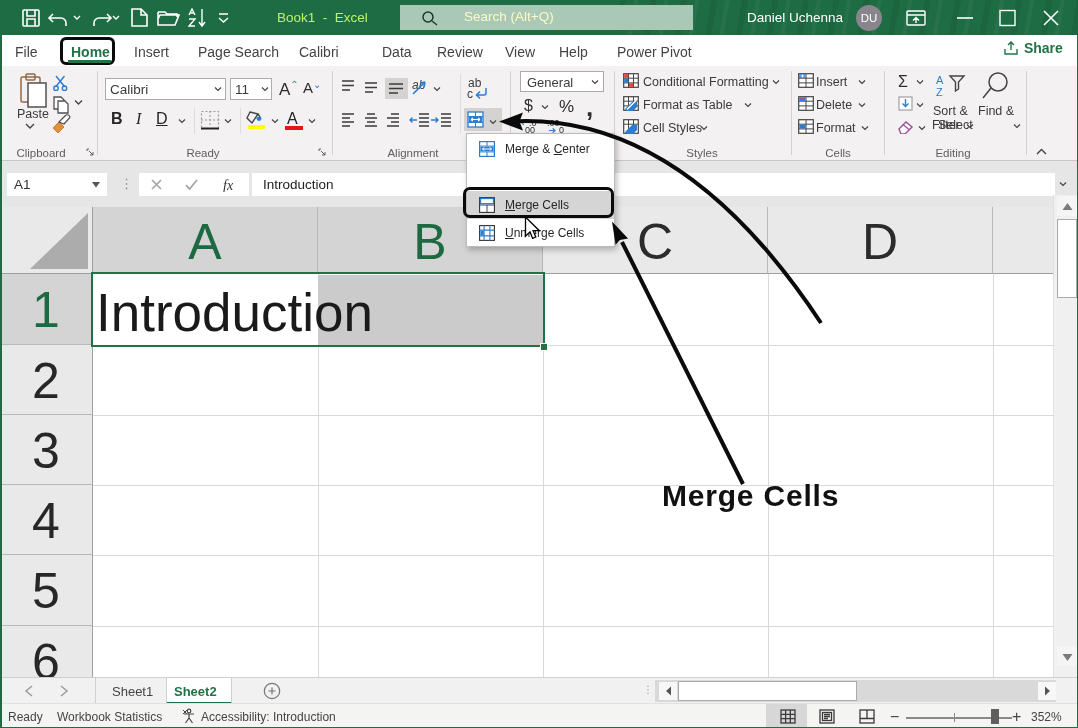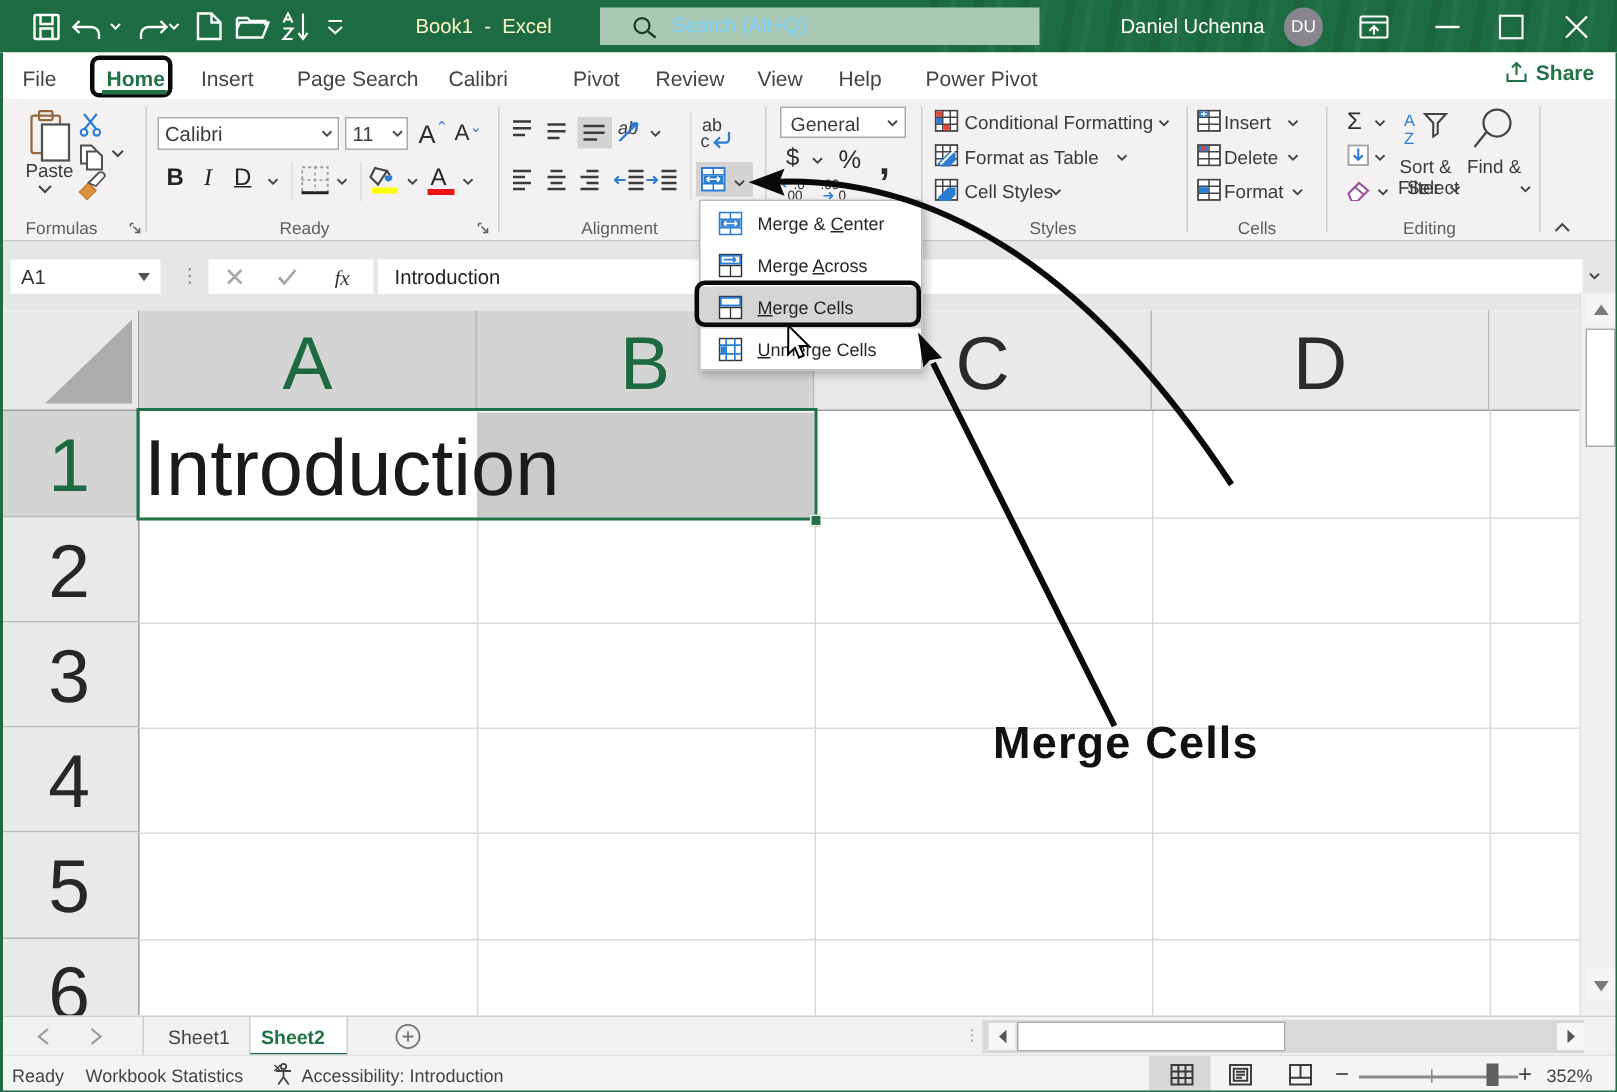--- a/index.html
+++ b/index.html
@@ -5,23 +5,23 @@
   * { margin:0; padding:0; box-sizing:border-box; }
   html,body { width:1078px; height:728px; overflow:hidden; }
   body { font-family:"Liberation Sans", sans-serif; }
   #page { position:relative; width:1078px; height:728px; background:#fff; overflow:hidden; }
   .abs { position:absolute; }
 
   
   #titlebar { left:0; top:0; width:1078px; height:35px; background:#1e6c43; }
   #titlebar .stripes { left:620px; top:0; width:458px; height:35px;
      background:repeating-linear-gradient(100deg,rgba(0,0,0,0.07) 0 6px,rgba(0,0,0,0) 6px 14px, rgba(255,255,255,0.04) 14px 18px, rgba(0,0,0,0) 18px 30px); }
-  #booktitle { left:277px; top:10px; width:160px; color:#fef9c3; font-size:13.5px; }
+  #booktitle { left:277px; top:10px; width:160px; color:#bef264; font-size:13.5px; }
   #searchbox { left:400px; top:5px; width:293px; height:25px; background:#a9c9b6; }
-  #searchtext { left:448px; top:9px; color:#7dd3fc; font-size:13.5px; }
+  #searchtext { left:464px; top:9px; color:#fef9c3; font-size:13.5px; }
   #username { left:747px; top:10px; color:#fff; font-size:13.5px; }
   #avatar { left:856px; top:5px; width:26px; height:26px; border-radius:50%; background:#88868c; color:#fff; font-size:11.5px; text-align:center; line-height:26px; }
 
   
   #tabrow { left:0; top:35px; width:1078px; height:31px; background:#ffffff; }
   .tab { position:absolute; top:9px; font-size:14px; color:#444; }
   #tab-home { color:#217346; font-weight:bold; }
   #homebox { left:60px; top:2px; width:55px; height:28px; border:3.5px solid #0a0a0a; border-radius:6px; }
   #homeline { left:68px; top:25px; width:43px; height:3px; background:#217346; }
   #sharebtn { left:1003px; top:5px; width:62px; height:22px; color:#217346; font-size:14px; font-weight:bold; }
@@ -108,21 +108,21 @@
       <path d="M144 3 l14 14 M158 3 l-14 14" stroke-width="1.6"></path>
     </svg>
   </div>
 
   <div id="tabrow" class="abs">
     <div class="tab" style="left:15px">File</div>
     <div class="tab" id="tab-home" style="left:71px">Home</div>
     <div class="tab" style="left:134px">Insert</div>
     <div class="tab" style="left:198px">Page Search</div>
     <div class="tab" style="left:299px">Calibri</div>
-    <div class="tab" style="left:382px">Pivot</div>
+    <div class="tab" style="left:382px">Data</div>
     <div class="tab" style="left:437px">Review</div>
     <div class="tab" style="left:505px">View</div>
     <div class="tab" style="left:559px">Help</div>
     <div class="tab" style="left:617px">Power Pivot</div>
     <div id="homebox" class="abs"></div>
     <div id="homeline" class="abs"></div>
     <div id="sharebtn" class="abs">
       <svg width="17" height="16" viewBox="0 0 17 16" fill="none" stroke="#217346" stroke-width="1.4" style="vertical-align:-3px">
         <path d="M2 9 v5 h12 v-5 M8 10 V2 M5 5 l3 -3 l3 3"></path>
       </svg> Share</div>
@@ -132,21 +132,21 @@
 
     <div class="gsep" style="left:97px"></div>
     <div class="gsep" style="left:332px"></div>
     <div class="gsep" style="left:510px"></div>
     <div class="gsep" style="left:614px"></div>
     <div class="gsep" style="left:791px"></div>
     <div class="gsep" style="left:884px"></div>
     <div class="gsep" style="left:1026px"></div>
     <div class="gsep" style="left:460px; top:8px; height:60px; background:#dddddd"></div>
 
-    <div class="glabel" style="left:10px; width:62px">Formulas</div>
+    <div class="glabel" style="left:10px; width:62px">Clipboard</div>
     <div class="glabel" style="left:170px; width:66px">Ready</div>
     <div class="glabel" style="left:380px; width:66px">Alignment</div>
     <div class="glabel" style="left:669px; width:66px">Styles</div>
     <div class="glabel" style="left:805px; width:66px">Cells</div>
     <div class="glabel" style="left:920px; width:66px">Editing</div>
 
     <svg class="abs" style="left:0px; top:0px" width="97px" height="80" viewBox="0 0 97 80">
       <g fill="none" stroke-width="1.5">
         <rect x="21" y="11" width="19" height="25" rx="1.5" stroke="#97683f"></rect>
         <rect x="26" y="8" width="9" height="6" rx="1" stroke="#97683f"></rect>
@@ -518,29 +518,20 @@
   <div id="menu" class="abs">
     <div class="mitem" style="top:1px">
       <svg style="position:absolute; left:12px; top:6px" width="16" height="16" viewBox="0 0 16 16">
         <rect x="0.6" y="0.6" width="14.8" height="14.8" fill="#fff" stroke="#2b7cd3" stroke-width="1.2"></rect>
         <path d="M0.6 5.1 h14.8 M0.6 10.9 h14.8 M8 0.6 v4.5 M8 10.9 v4.5" stroke="#2b7cd3" stroke-width="1"></path>
         <rect x="1.4" y="5.8" width="13.2" height="4.4" fill="#2b7cd3"></rect>
         <path d="M3.4 8 h9.2 M3.4 8 l1.9 -1.5 M3.4 8 l1.9 1.5 M12.6 8 l-1.9 -1.5 M12.6 8 l-1.9 1.5" stroke="#fff" stroke-width="1" fill="none"></path>
       </svg>
       <div class="mtext">Merge &amp; <span class="u">C</span>enter</div>
     </div>
-    <div class="mitem" style="top:29px">
-      <svg style="position:absolute; left:12px; top:6px" width="16" height="16" viewBox="0 0 16 16">
-        <rect x="0.6" y="0.6" width="14.8" height="14.8" fill="#fff" stroke="#333" stroke-width="1.1"></rect>
-        <path d="M0.6 8 h14.8 M8 8 v7.4" stroke="#333" stroke-width="0.9"></path>
-        <rect x="1.5" y="1.5" width="13" height="5.2" fill="#fff" stroke="#2b7cd3" stroke-width="1.2"></rect>
-        <path d="M3.6 4.1 h8 M11.6 4.1 l-2 -1.6 M11.6 4.1 l-2 1.6" stroke="#2b7cd3" stroke-width="1.1" fill="none"></path>
-      </svg>
-      <div class="mtext">Merge <span class="u">A</span>cross</div>
-    </div>
     <div class="mitem" style="top:57px; background:#d5d5d5">
       <svg style="position:absolute; left:12px; top:6px" width="16" height="16" viewBox="0 0 16 16">
         <rect x="0.6" y="0.6" width="14.8" height="14.8" fill="#fff" stroke="#333" stroke-width="1.1"></rect>
         <path d="M0.6 8 h14.8 M8 8 v7.4" stroke="#333" stroke-width="0.9"></path>
         <rect x="1.5" y="1.5" width="13" height="5.2" fill="#fff" stroke="#2b7cd3" stroke-width="1.3"></rect>
       </svg>
       <div class="mtext"><span class="u">M</span>erge Cells</div>
     </div>
     <div class="mitem" style="top:85px">
       <svg style="position:absolute; left:12px; top:6px" width="16" height="16" viewBox="0 0 16 16">

